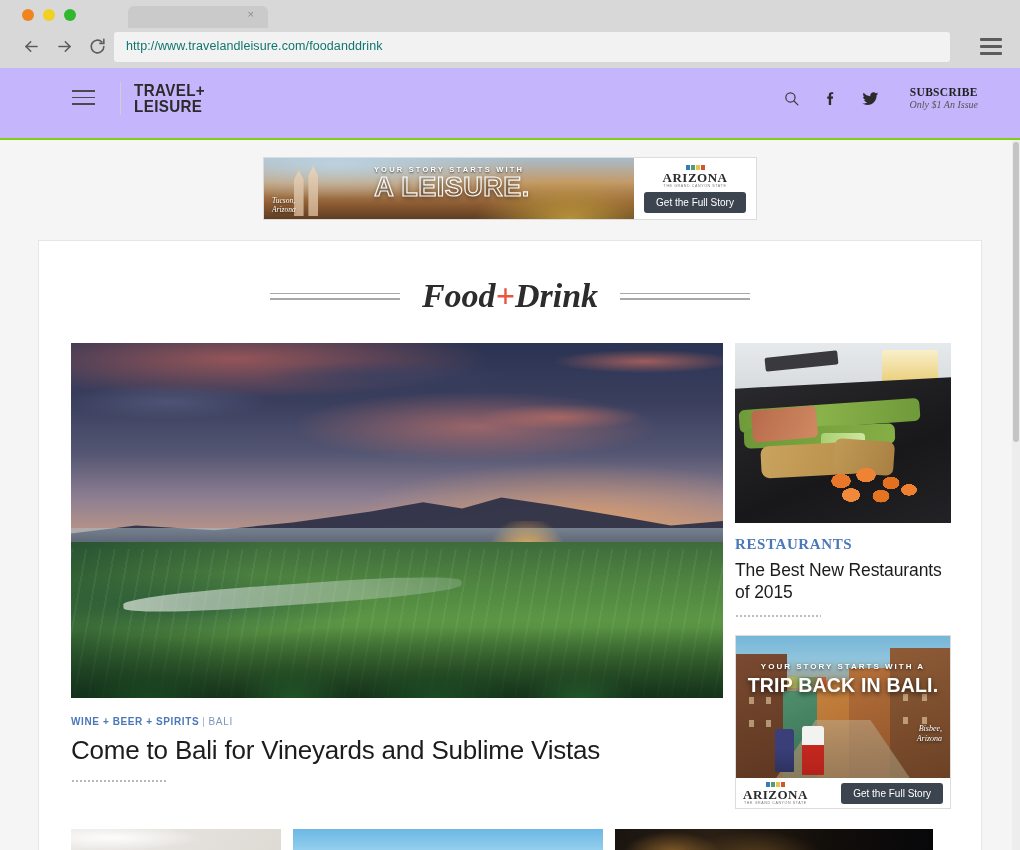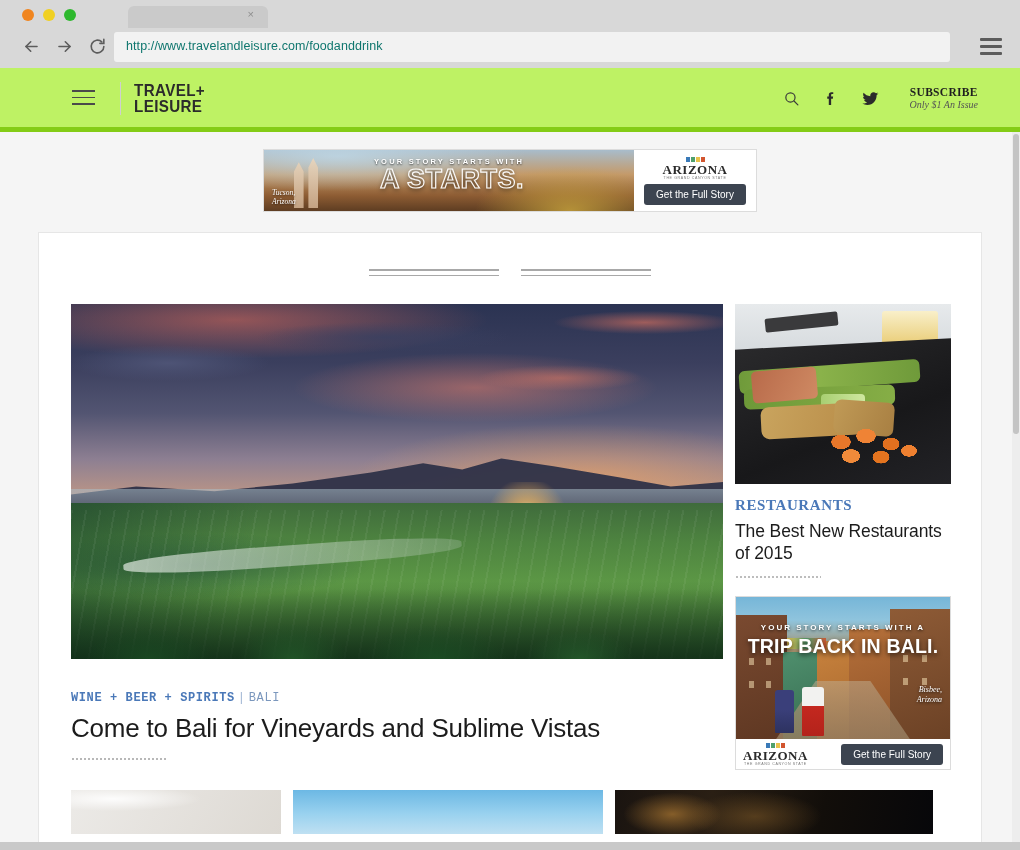--- a/index.html
+++ b/index.html
@@ -37,21 +37,21 @@
   .urltext {
     position:absolute; left:12px; top:7px; font-size:12.5px; color:#0f766e;
     font-family:"Liberation Sans",sans-serif; letter-spacing:.1px;
   }
   .menubtn { position:absolute; right:18px; top:10px; width:22px; }
   .menubtn span { display:block; height:3px; background:#5c5c5c; margin-bottom:4px; border-radius:1px; }
   .menubtn span:last-child { margin-bottom:0; }
 
   
   .siteheader {
-    height:64px; background:#bef264; border-bottom:5px solid #84cc16;
+    height:72px; background:#c4b5fd; border-bottom:2px solid #84cc16;
     position:relative;
   }
   .ham { position:absolute; left:72px; top:22px; width:23px; }
   .ham span { display:block; height:1.6px; background:#4a4a4a; margin-bottom:5px; }
   .ham span:last-child { margin-bottom:0; }
   .hdivider { position:absolute; left:120px; top:14px; width:1px; height:33px; background:#cfcfcf; }
   .logo {
     position:absolute; left:134px; top:15px;
     font-family:"Liberation Sans", sans-serif;
     font-weight:bold; font-size:16.5px; line-height:15.5px;
@@ -209,22 +209,22 @@
   .hero .h-foliage {
     position:absolute; left:0; right:0; bottom:0; height:18%;
     background:
       radial-gradient(ellipse 14% 70% at 12% 100%, rgba(26,72,34,.95) 0%, rgba(26,72,34,0) 70%),
       radial-gradient(ellipse 12% 80% at 34% 100%, rgba(34,86,40,.9) 0%, rgba(34,86,40,0) 70%),
       radial-gradient(ellipse 16% 75% at 56% 100%, rgba(28,78,36,.9) 0%, rgba(28,78,36,0) 70%),
       radial-gradient(ellipse 12% 65% at 78% 100%, rgba(38,92,44,.85) 0%, rgba(38,92,44,0) 70%);
   }
 
   .kicker {
-    margin-top:32px;
-    font-family:Liberation Mono, monospace; font-weight:bold; font-size:12px;
+    margin-top:18px;
+    font-family:Liberation Sans, sans-serif; font-weight:bold; font-size:10px;
     letter-spacing:.6px; color:#4a78b8;
   }
   .kicker .sep { color:#9db4d2; font-weight:normal; padding:0 3px; }
   .kicker .loc { color:#7b97bd; font-weight:normal; letter-spacing:.7px; }
   .headline {
     margin-top:8px;
     font-family:"Liberation Sans", sans-serif; font-size:26px; font-weight:normal;
     color:#1c1c1c; line-height:1.18; letter-spacing:-.2px;
   }
   .dots {
@@ -483,21 +483,21 @@
 </div>
 
 <div class="page">
 
   <div class="topad">
     <div class="ad-img">
       <div class="sky"></div>
       <div class="mission"></div>
       <div class="brush"></div>
       <div class="ad-tag">YOUR STORY STARTS WITH</div>
-      <div class="ad-head">A STARTS.</div>
+      <div class="ad-head">A LEISURE.</div>
       <div class="ad-loc">
         <div>Tucson,</div>
         <div>Arizona</div>
       </div>
     </div>
     <div class="ad-right">
       <div class="az-logo">
         <div class="az-dots">
           <i style="background:#3a7ab8"></i>
             <i style="background:#4fa06c"></i>
@@ -511,20 +511,23 @@
     </div>
   </div>
 
   <div class="card">
 
     <div class="sect-title-wrap">
       <div class="rules">
           <i></i>
           <i></i>
         </div>
+      <div class="sect-title">
+        <span>Food</span><span class="plus">+</span><span>Drink</span>
+      </div>
       <div class="rules">
           <i></i>
           <i></i>
         </div>
     </div>
 
     <div class="grid">
 
       <div class="col-main">
         <div class="hero">

